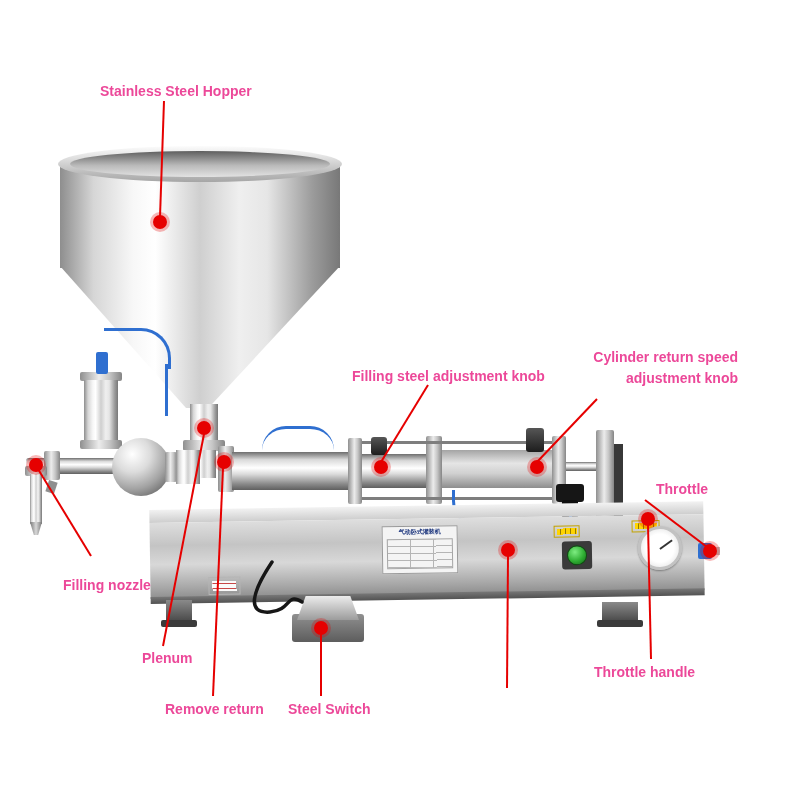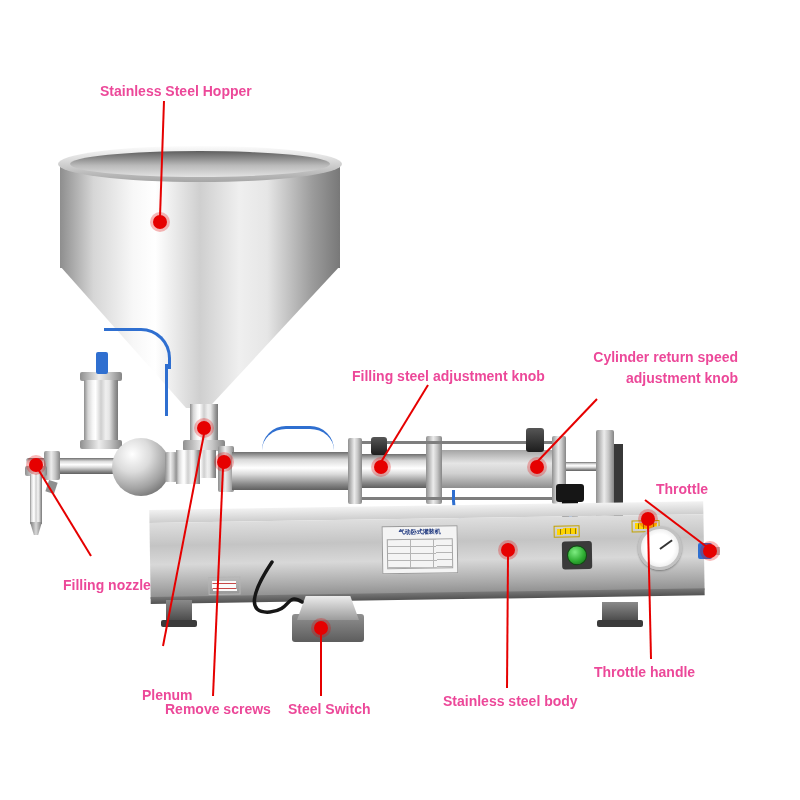--- a/index.html
+++ b/index.html
@@ -189,19 +189,18 @@
         <circle cx="648" cy="519" r="10" fill="#e60000" opacity="0.28"></circle>
         <circle cx="648" cy="519" r="7" fill="#e60000"></circle>
       </g>
   </svg>
 
   <div class="lbl" style="left:100px;top:81px;">Stainless Steel Hopper</div>
   <div class="lbl" style="left:352px;top:366px;">Filling steel adjustment knob</div>
   <div class="lbl wrap" style="left:568px;top:347px;">Cylinder return speed adjustment knob</div>
   <div class="lbl" style="left:612px;top:479px;margin-left:44px;">Throttle</div>
   <div class="lbl" style="left:63px;top:559px;margin-top:16px;">Filling nozzle</div>
-  <div class="lbl" style="left:142px;top:685px;">Plenum</div>
-  <div class="lbl" style="left:165px;top:699px;">Remove screws</div>
+  <div class="lbl" style="left:142px;top:648px;">Plenum</div>
+  <div class="lbl" style="left:165px;top:699px;">Remove return</div>
   <div class="lbl" style="left:288px;top:699px;">Steel Switch</div>
-  <div class="lbl" style="left:443px;top:691px;">Stainless steel body</div>
   <div class="lbl" style="left:594px;top:662px;">Throttle handle</div>
 
 </div>
 
 </body></html>

